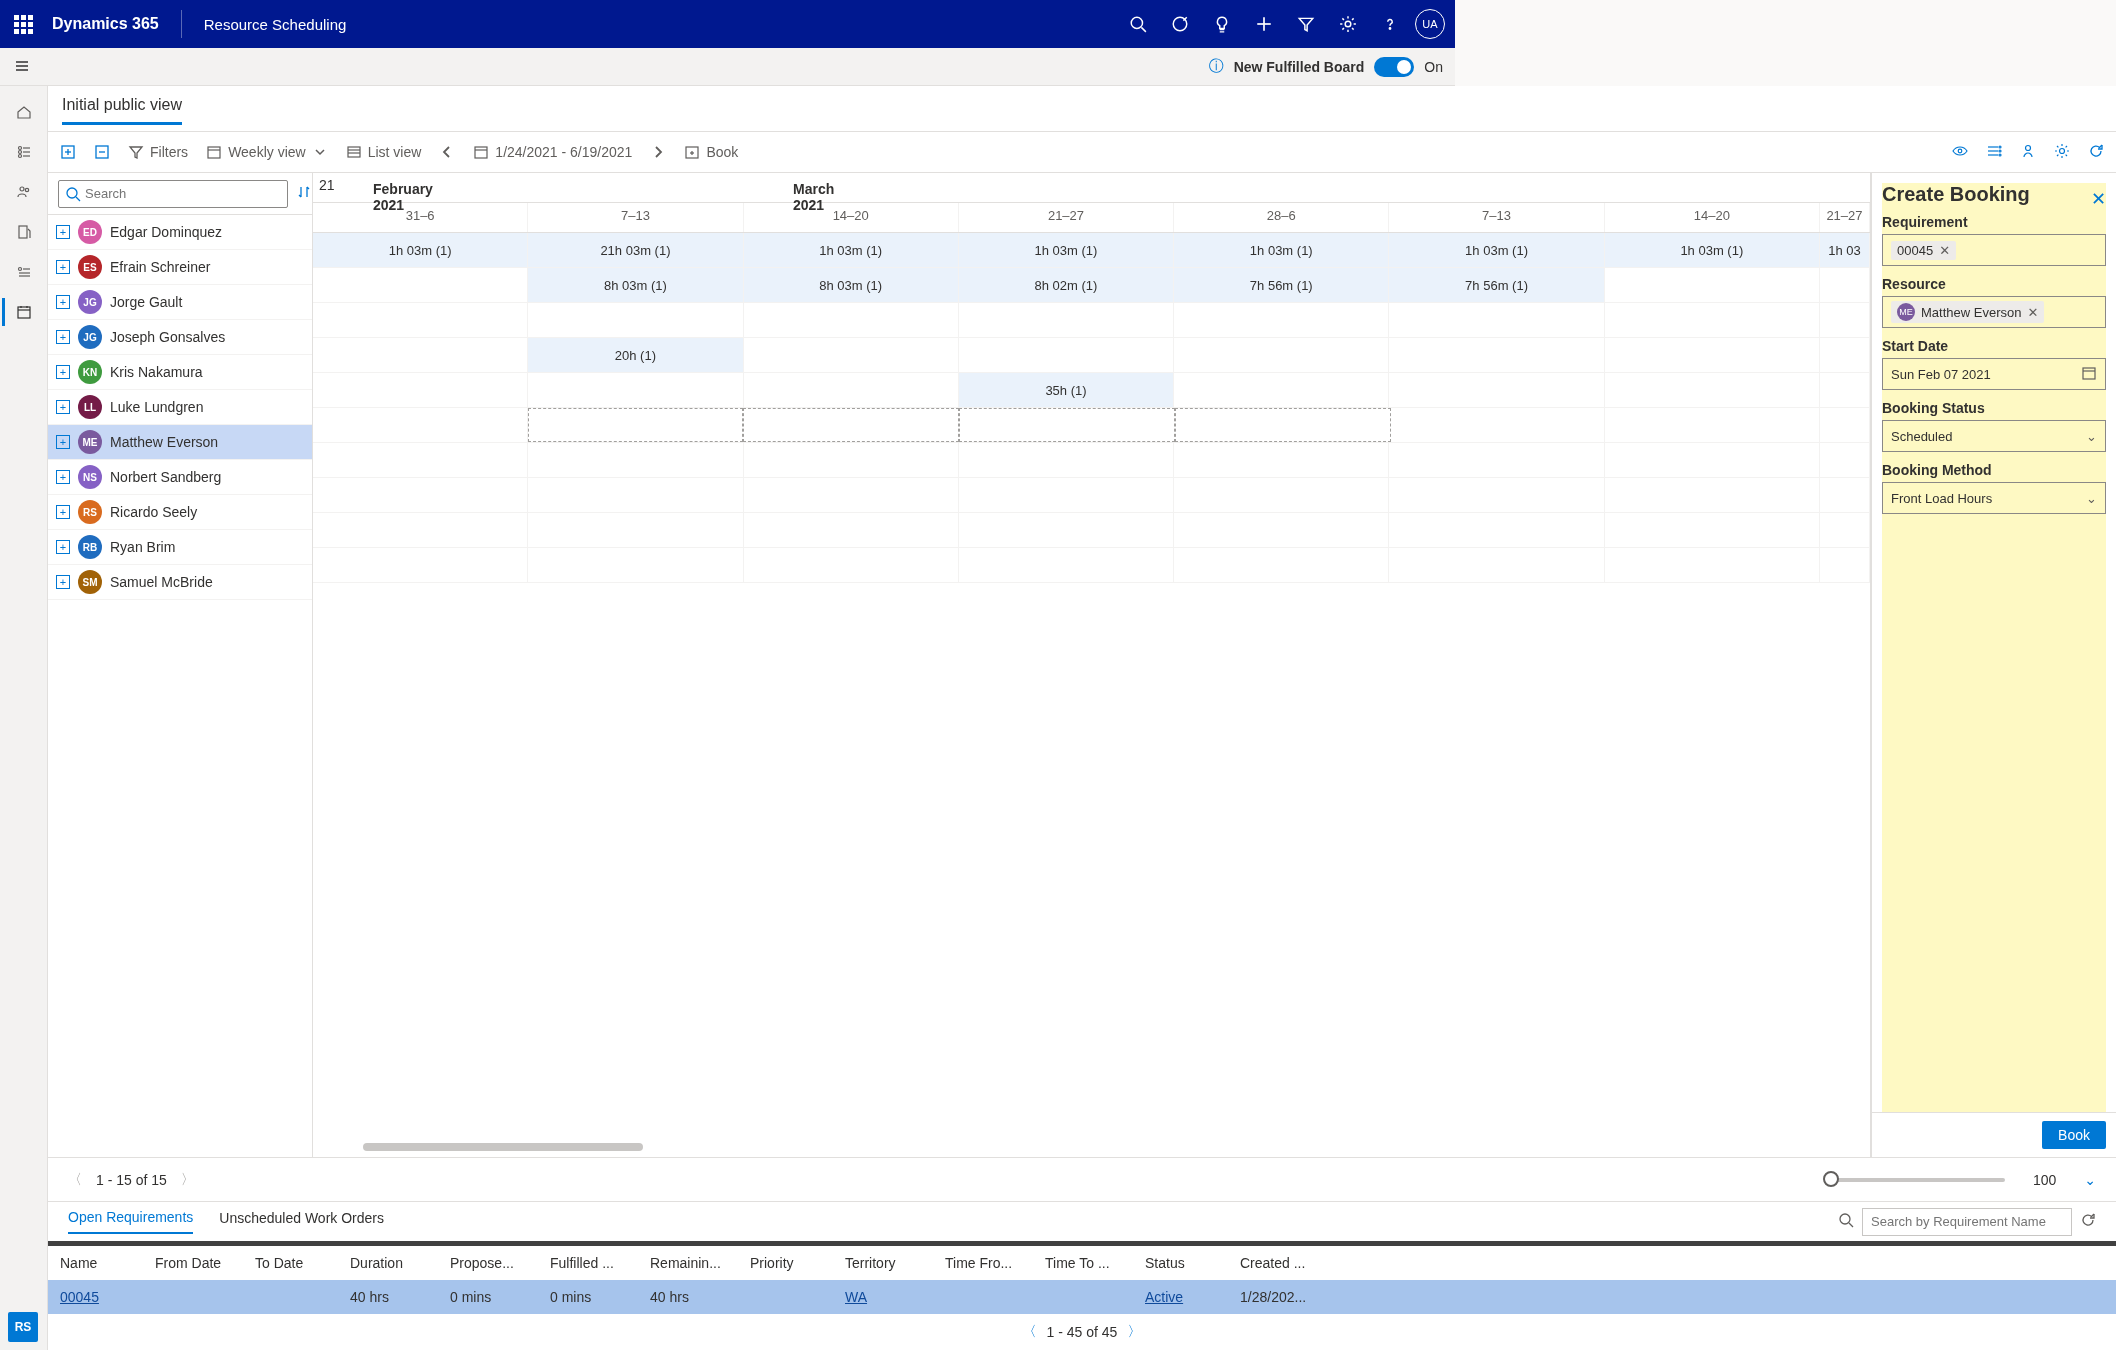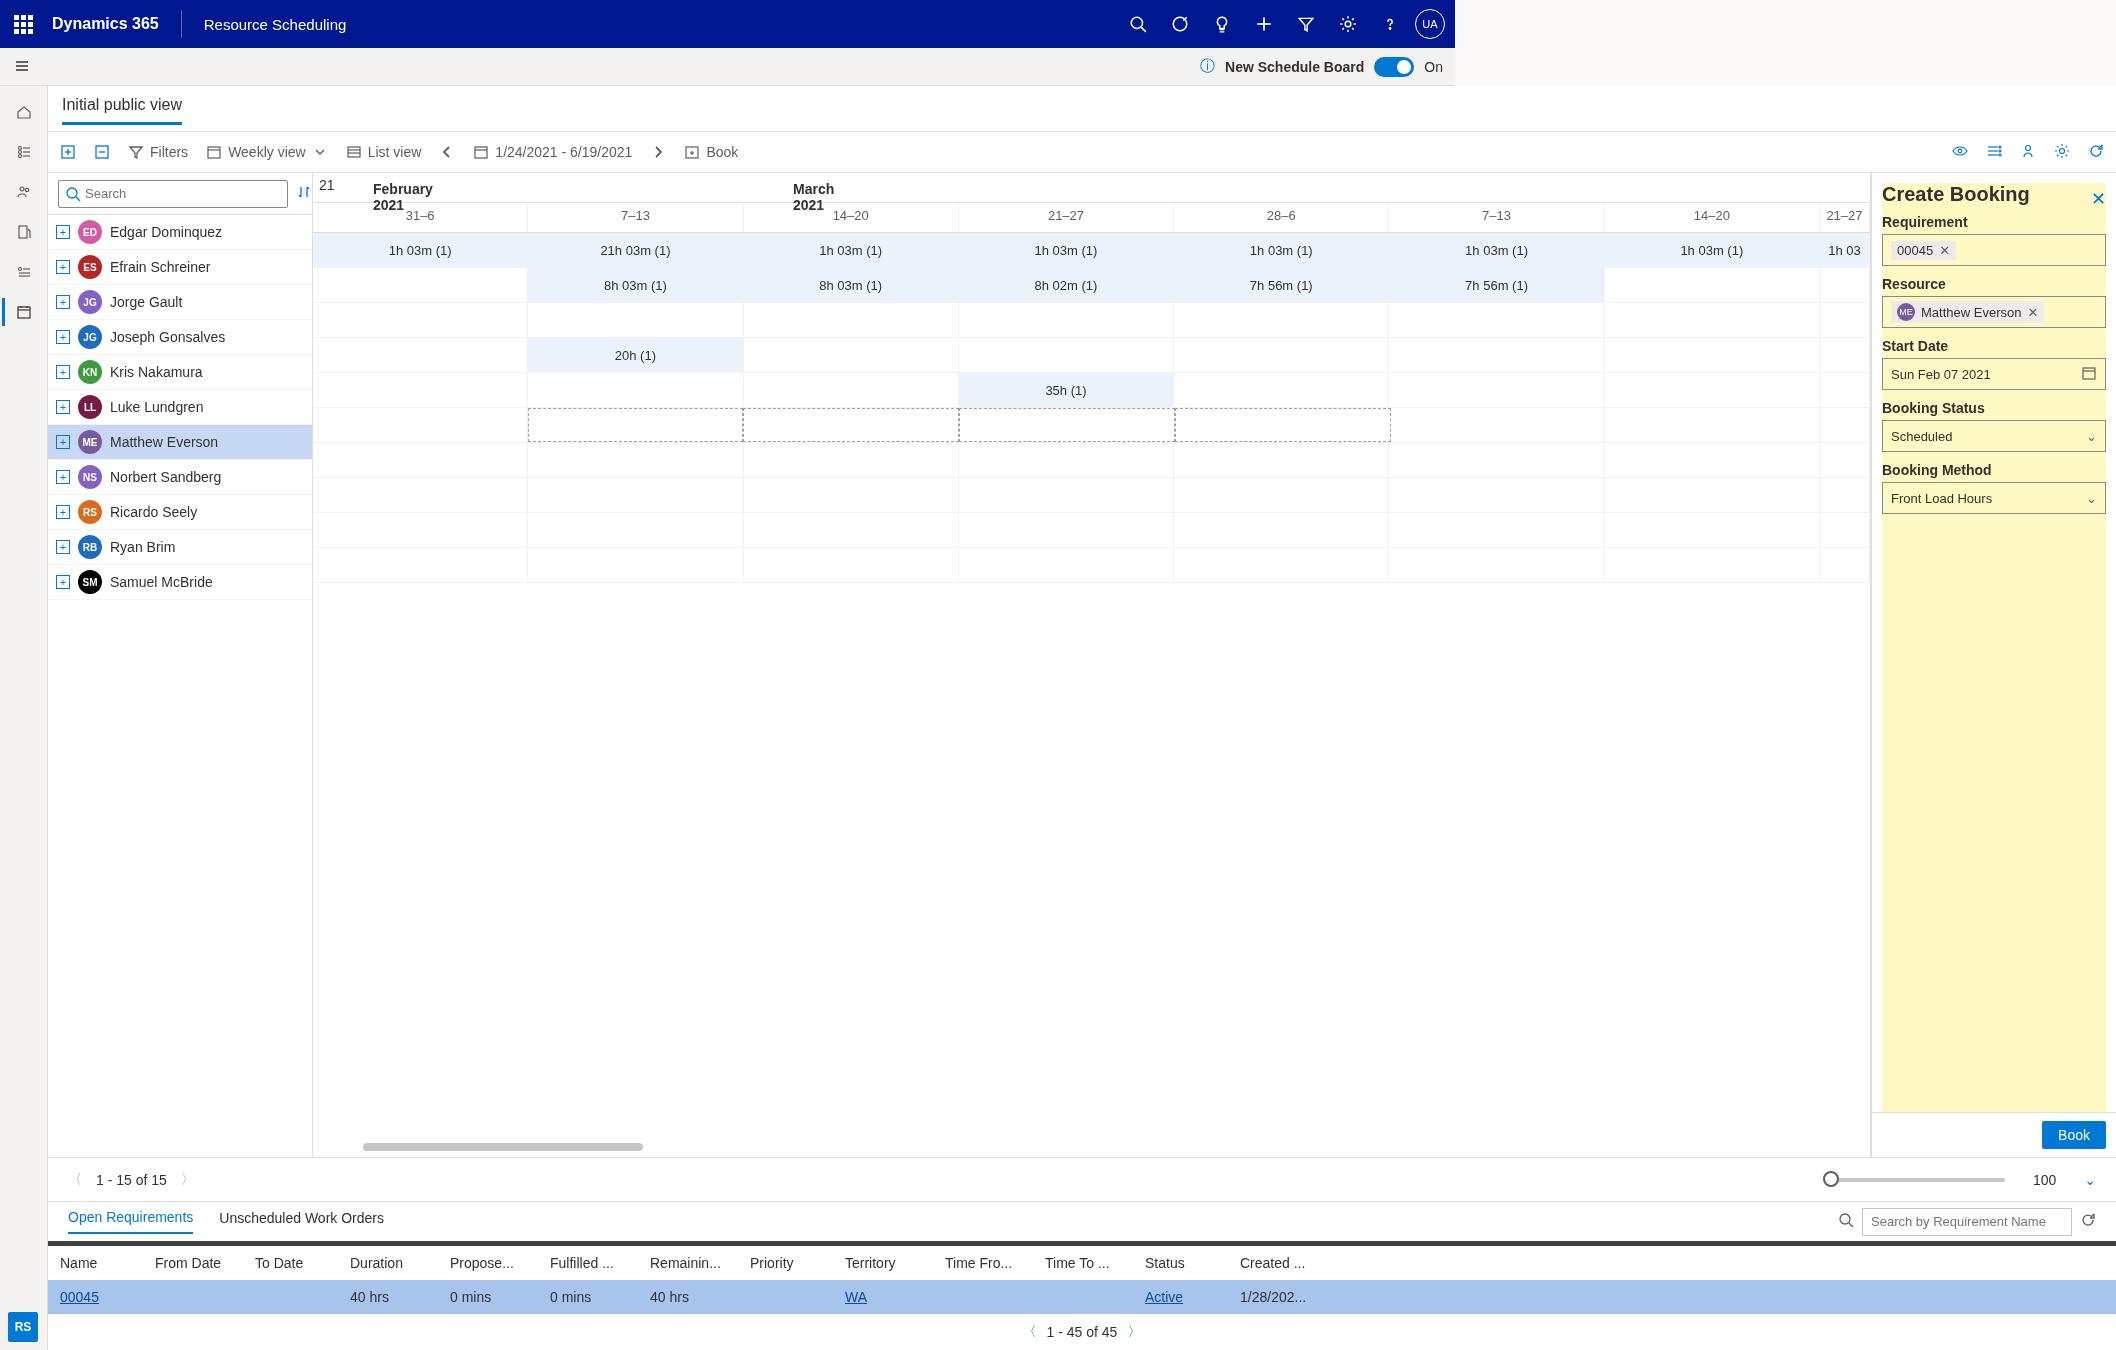--- a/index.html
+++ b/index.html
@@ -166,21 +166,21 @@
       <svg viewBox="0 0 16 16" fill="none" stroke="currentColor" stroke-width="1.3">
         <path d="M6 6a2 2 0 1 1 3 1.7c-.8.5-1 1-1 1.8"></path>
         <circle cx="8" cy="12" r=".6" fill="currentColor"></circle>
       </svg>
     </div>
   <div class="ua">UA</div>
 </div>
 
 <div class="subbar">
   <span class="info">ⓘ</span>
-  <span style="font-weight:600">New Schedule Board</span>
+  <span style="font-weight:600">New Fulfilled Board</span>
   <div class="toggle"></div>
   <span>On</span>
 </div>
 <div class="hamb" style="position:absolute;left:14px;top:58px;cursor:pointer">
   <svg viewBox="0 0 16 16" width="18" height="18" stroke="#323130" stroke-width="1.5">
       <line x1="2" y1="4" x2="14" y2="4"></line>
       <line x1="2" y1="8" x2="14" y2="8"></line>
       <line x1="2" y1="12" x2="14" y2="12"></line>
     </svg>
 </div>
@@ -390,21 +390,21 @@
             <span class="avatar" style="background:#d96b1f">RS</span>
             <span>Ricardo Seely</span>
           </div>
           <div class="resrow">
             <span class="expbox">+</span>
             <span class="avatar" style="background:#1f6cbf">RB</span>
             <span>Ryan Brim</span>
           </div>
           <div class="resrow">
             <span class="expbox">+</span>
-            <span class="avatar" style="background:#000000">SM</span>
+            <span class="avatar" style="background:#a16207">SM</span>
             <span>Samuel McBride</span>
           </div>
         </div>
     </div>
 
     <div class="calcol">
       <div class="calheadmonths">
         <div style="left:6px;font-weight:400">21</div>
         <div id="months">
             <div style="left: 60px;">February 2021</div>

